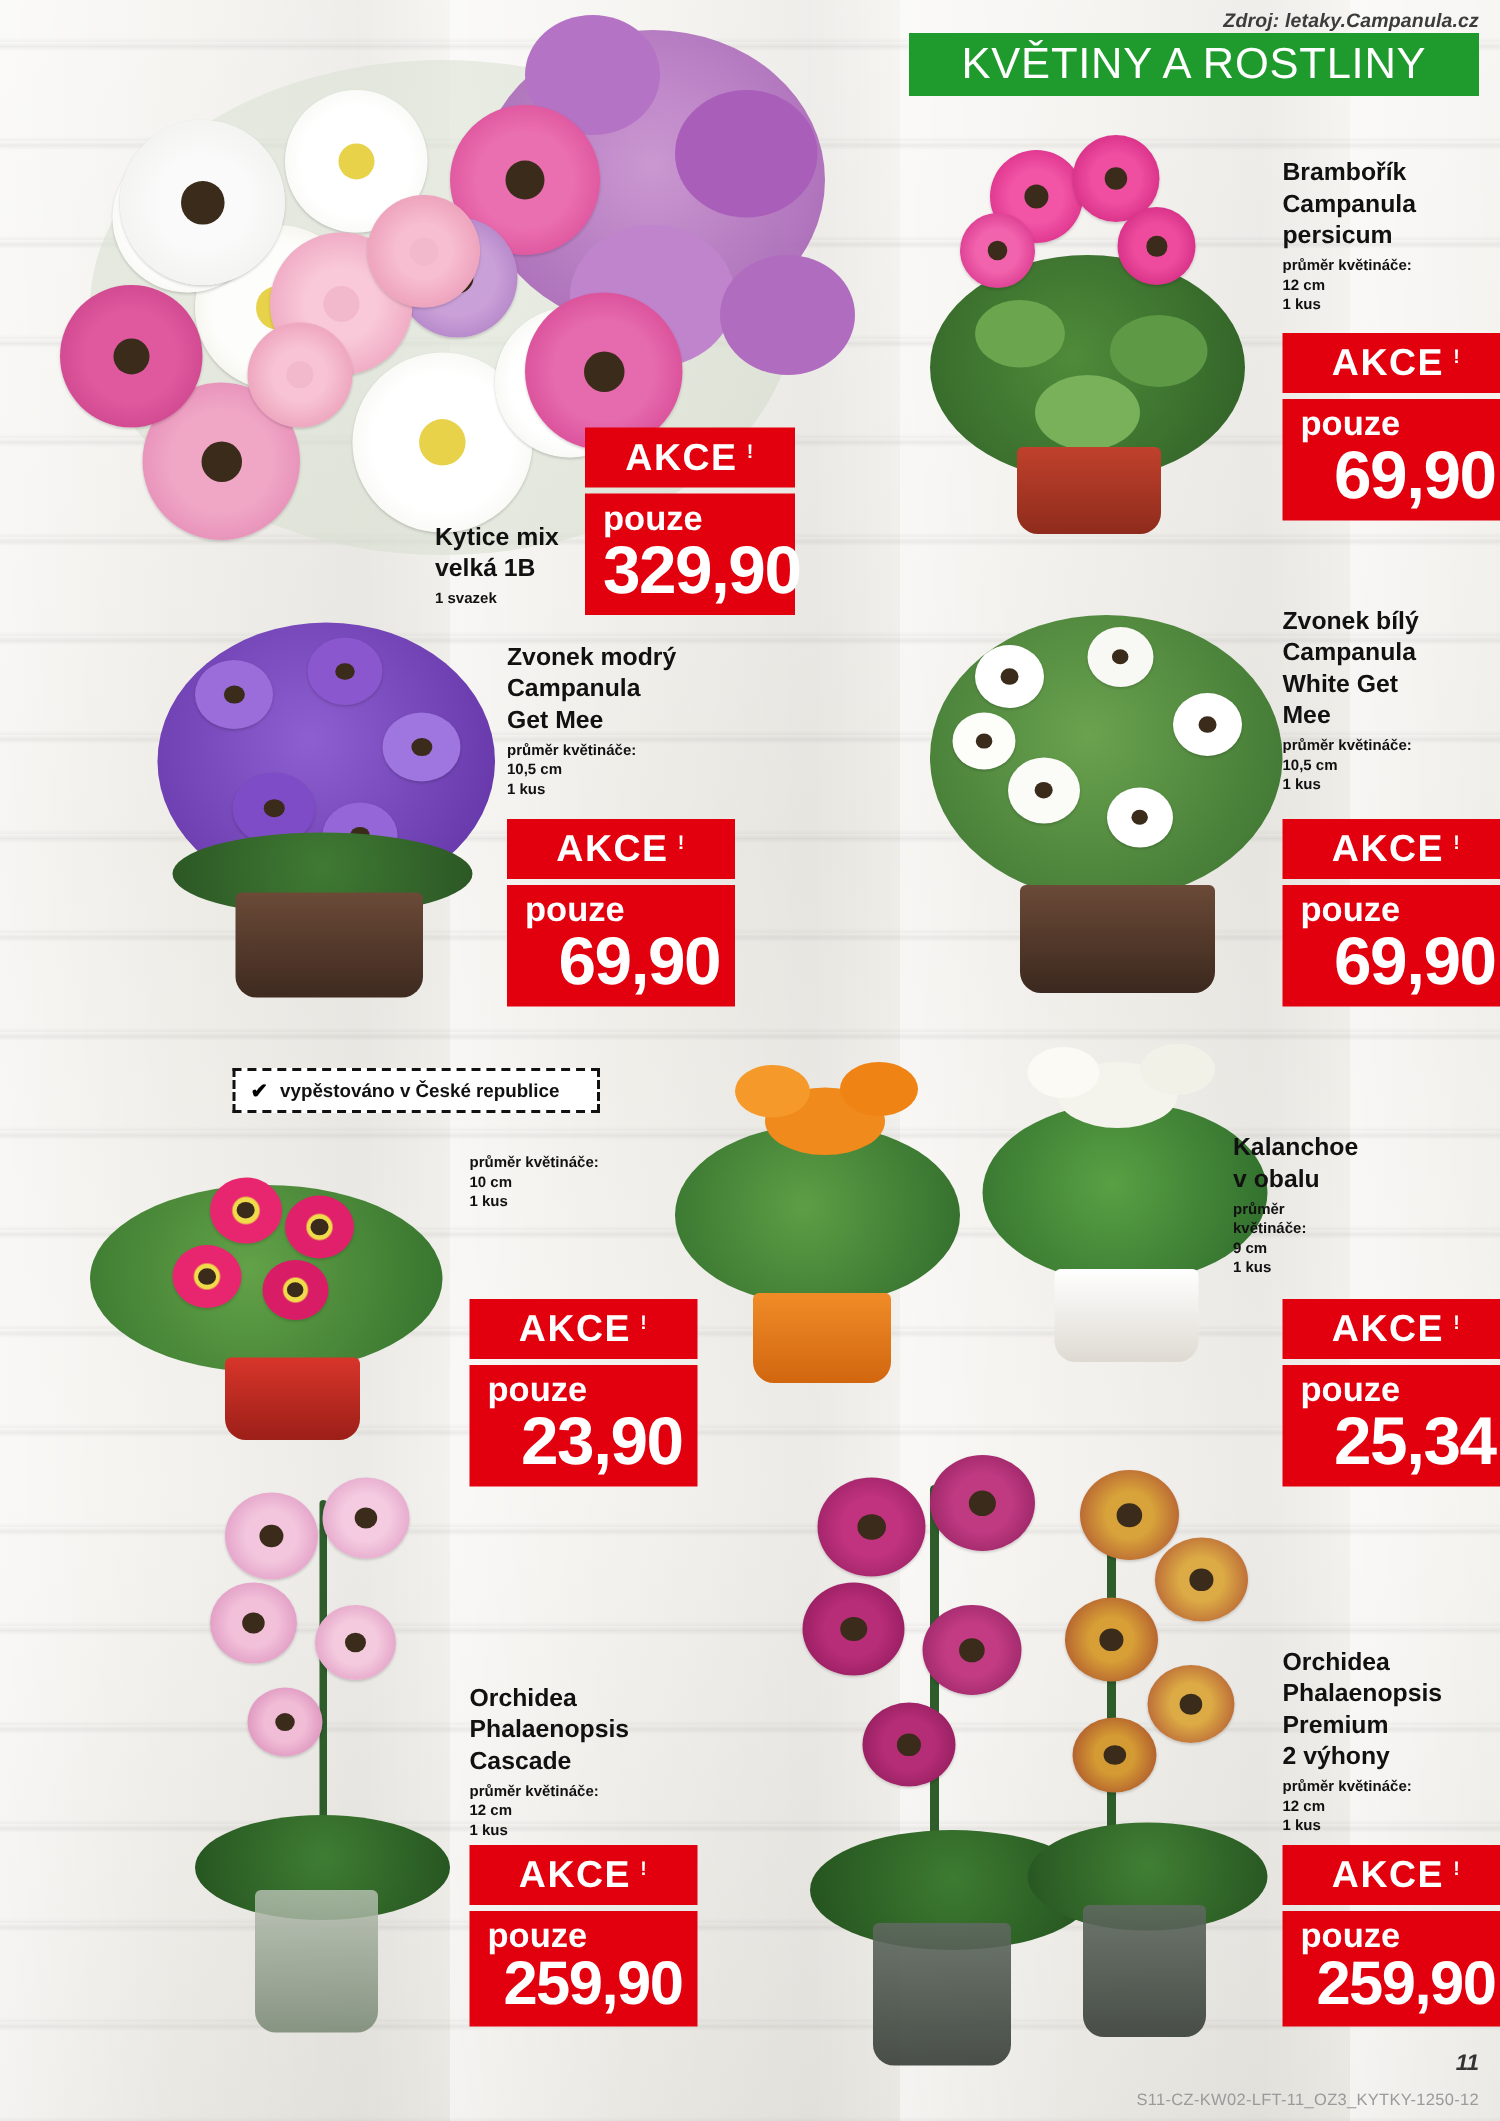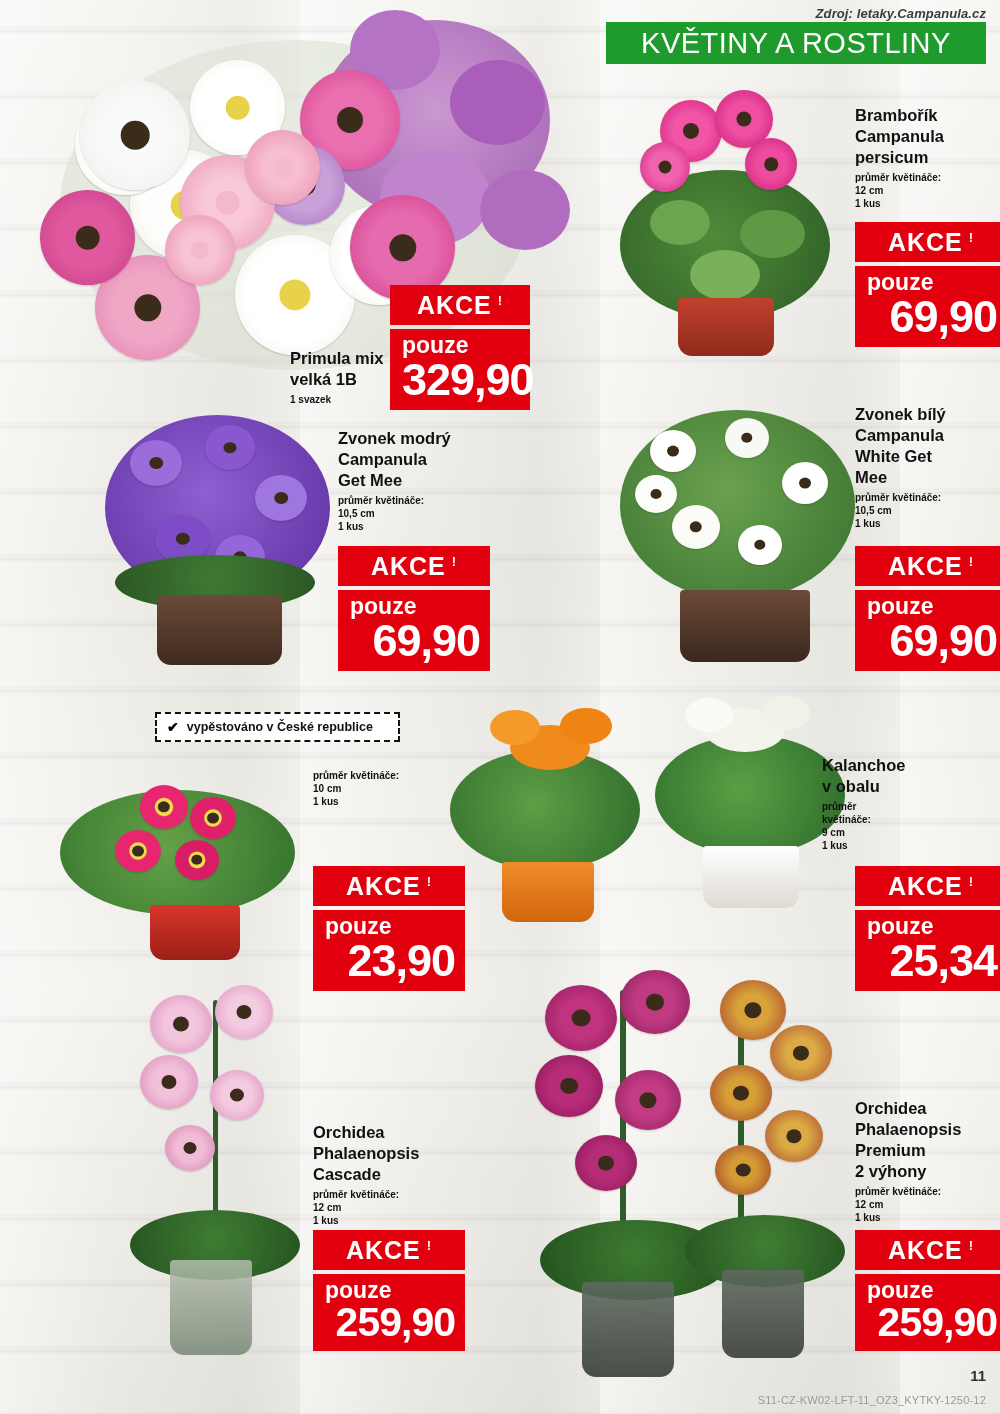--- a/index.html
+++ b/index.html
@@ -48,21 +48,21 @@
   .caption .sub{font-size:10px;line-height:1.3;font-weight:bold;margin-top:3px;}
 
   .grown{
     position:absolute;left:155px;top:712px;width:245px;height:30px;
     border:2px dashed #111;background:#fff;display:flex;align-items:center;gap:8px;
     padding:0 10px;box-sizing:border-box;
   }
   .grown .chk{font-size:14px;font-weight:bold;}
   .grown .txt{font-size:12.5px;font-weight:bold;color:#111;}
 
-  .pageno{position:absolute;right:14px;bottom:30px;font-weight:bold;font-size:15px;color:#333;}
+  .pageno{position:absolute;right:14px;bottom:30px;font-weight:bold;font-size:15px;color:#333;font-style:italic;}
   .code{position:absolute;right:14px;bottom:8px;font-size:11px;color:#9a9a9a;letter-spacing:.2px;}
 
   
   .art{position:absolute;}
   .pot{position:absolute;border-radius:4px 4px 14px 14px;}
   .leafball{position:absolute;border-radius:50%;}
 
   .blob{position:absolute;border-radius:50%;}
 
   
@@ -197,21 +197,21 @@
   <div class="pot" style="left:252px;top:340px;width:82px;height:88px;background:linear-gradient(180deg,rgba(95,105,95,.9),rgba(55,62,55,.9));"></div>
 </div>
 
 <div class="src">Zdroj: letaky.Campanula.cz</div>
 
 <div class="banner">
   <span>KVĚTINY A ROSTLINY</span>
 </div>
 
 <div class="caption" style="left:290px;top:348px;width:160px;">
-  <div class="name"><span>Primula mix</span><br>
+  <div class="name"><span>Kytice mix</span><br>
     <span>velká 1B</span></div>
   <div class="sub"><span>1 svazek</span></div>
 </div>
 <div class="price" style="left:390px;top:285px;width:140px;">
   <div class="akce">
     <span>AKCE</span>
       <span class="bang">!</span>
   </div>
   <div class="body">
     <div class="pouze">pouze</div>

